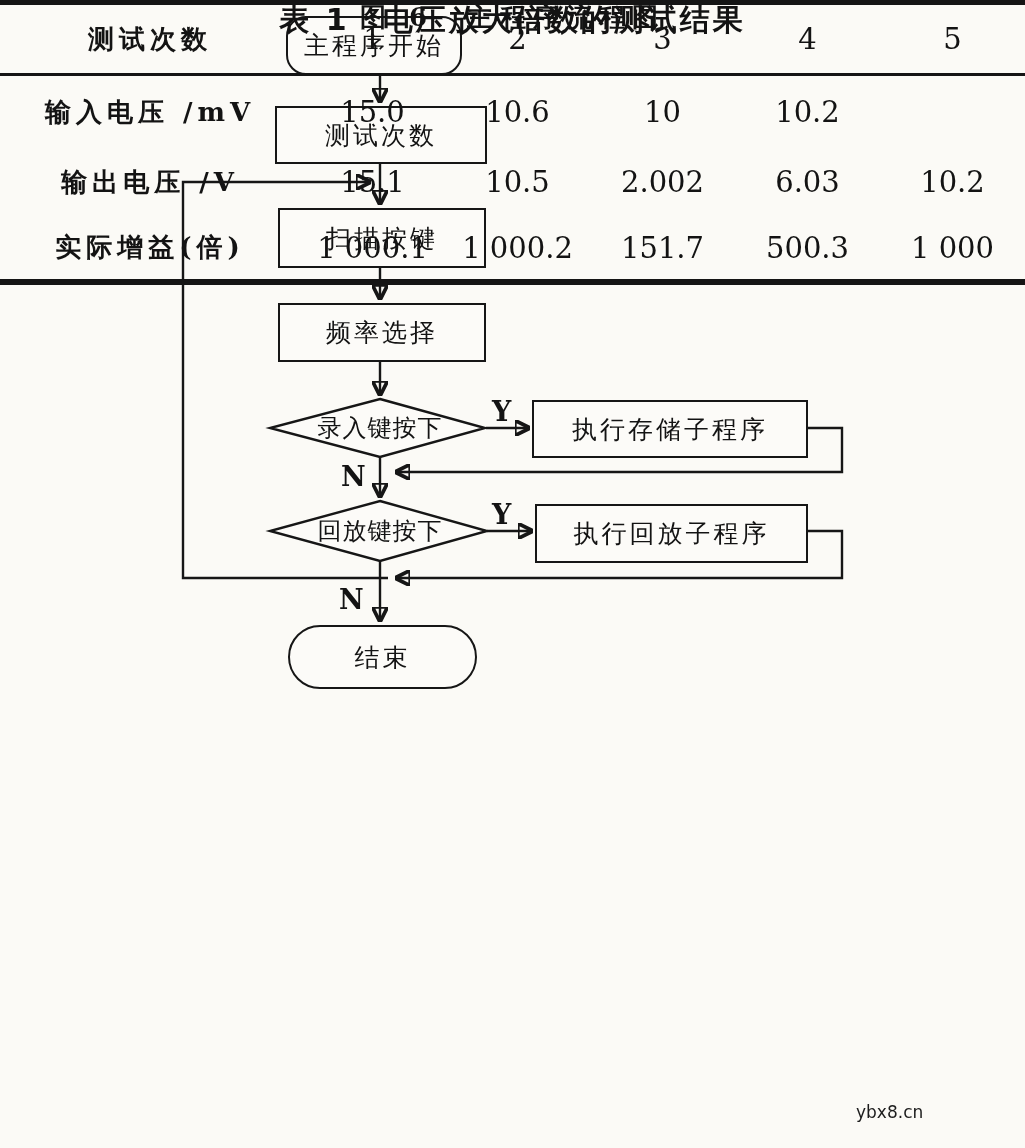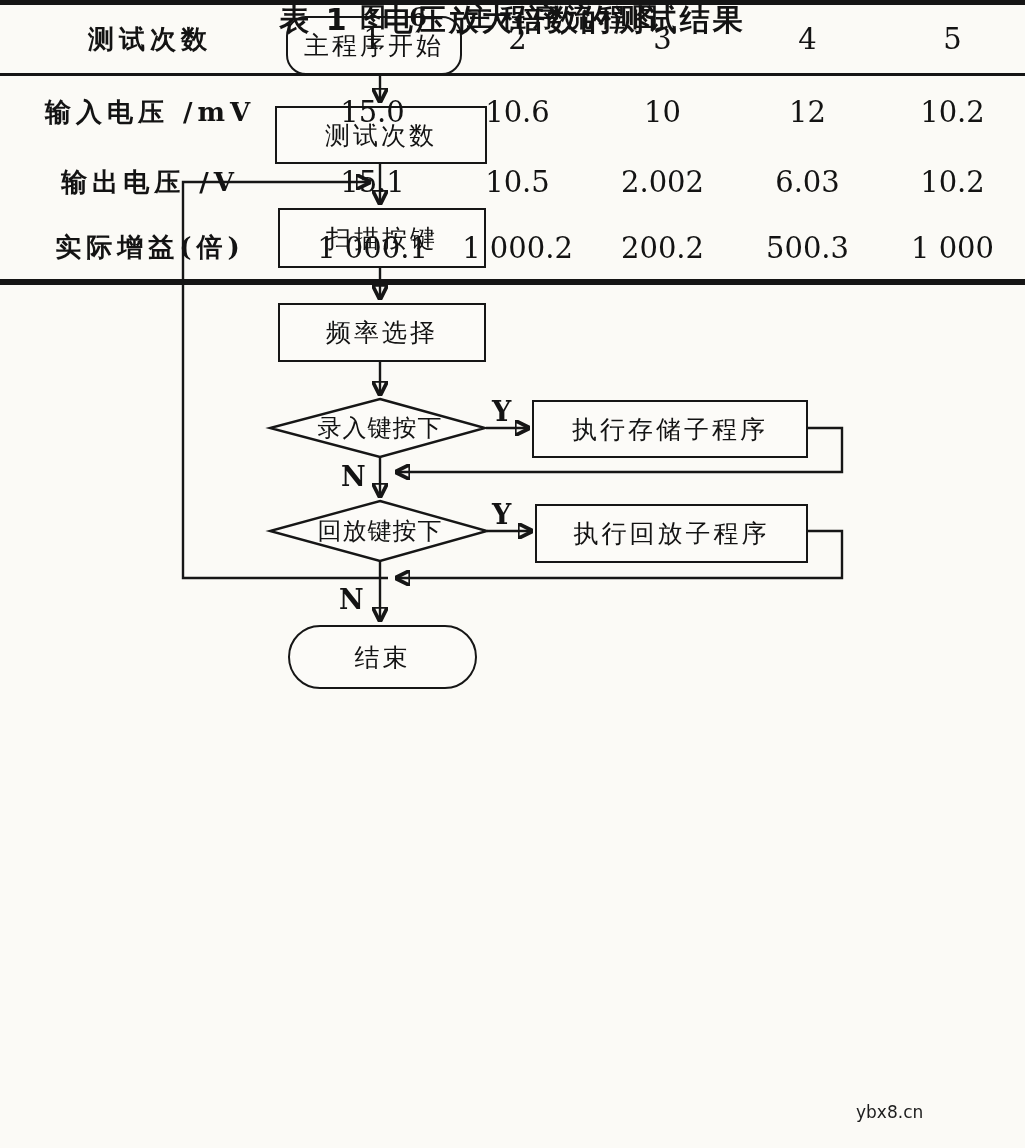--- a/index.html
+++ b/index.html
@@ -124,38 +124,37 @@
       <div class="tcell">5</div>
     </div>
 
     <div class="rule mid"></div>
 
     <div class="trow r1">
       <div class="tcell lbl">输入电压 /mV</div>
       <div class="tcell">15.0</div>
       <div class="tcell">10.6</div>
       <div class="tcell">10</div>
-      <div class="tcell">12</div>
       <div class="tcell">10.2</div>
     </div>
 
     <div class="trow r2">
       <div class="tcell lbl">输出电压 /V</div>
       <div class="tcell">15.1</div>
       <div class="tcell">10.5</div>
       <div class="tcell">2.002</div>
       <div class="tcell">6.03</div>
       <div class="tcell">10.2</div>
     </div>
 
     <div class="trow r3">
       <div class="tcell lbl">实际增益(倍)</div>
       <div class="tcell">1 000.1</div>
       <div class="tcell">1 000.2</div>
-      <div class="tcell">200.2</div>
+      <div class="tcell">151.7</div>
       <div class="tcell">500.3</div>
       <div class="tcell">1 000</div>
     </div>
 
     <div class="rule bottom"></div>
   </div>
 
   <div class="watermark">ybx8.cn</div>
 
 </div>

